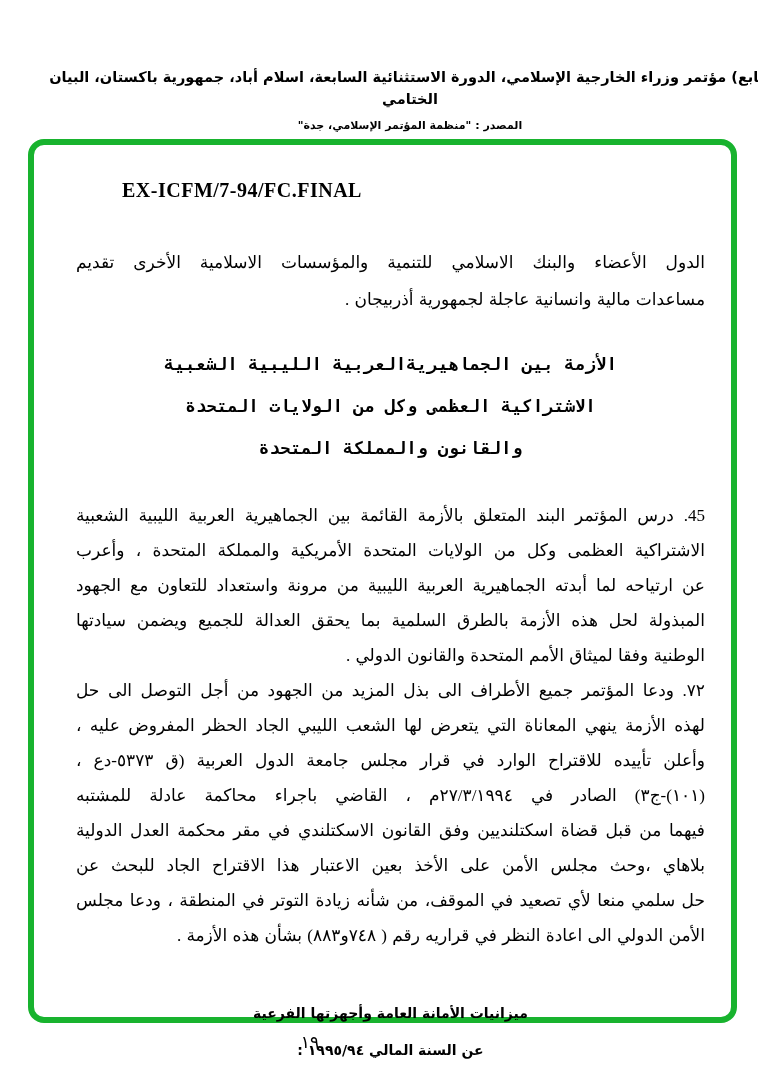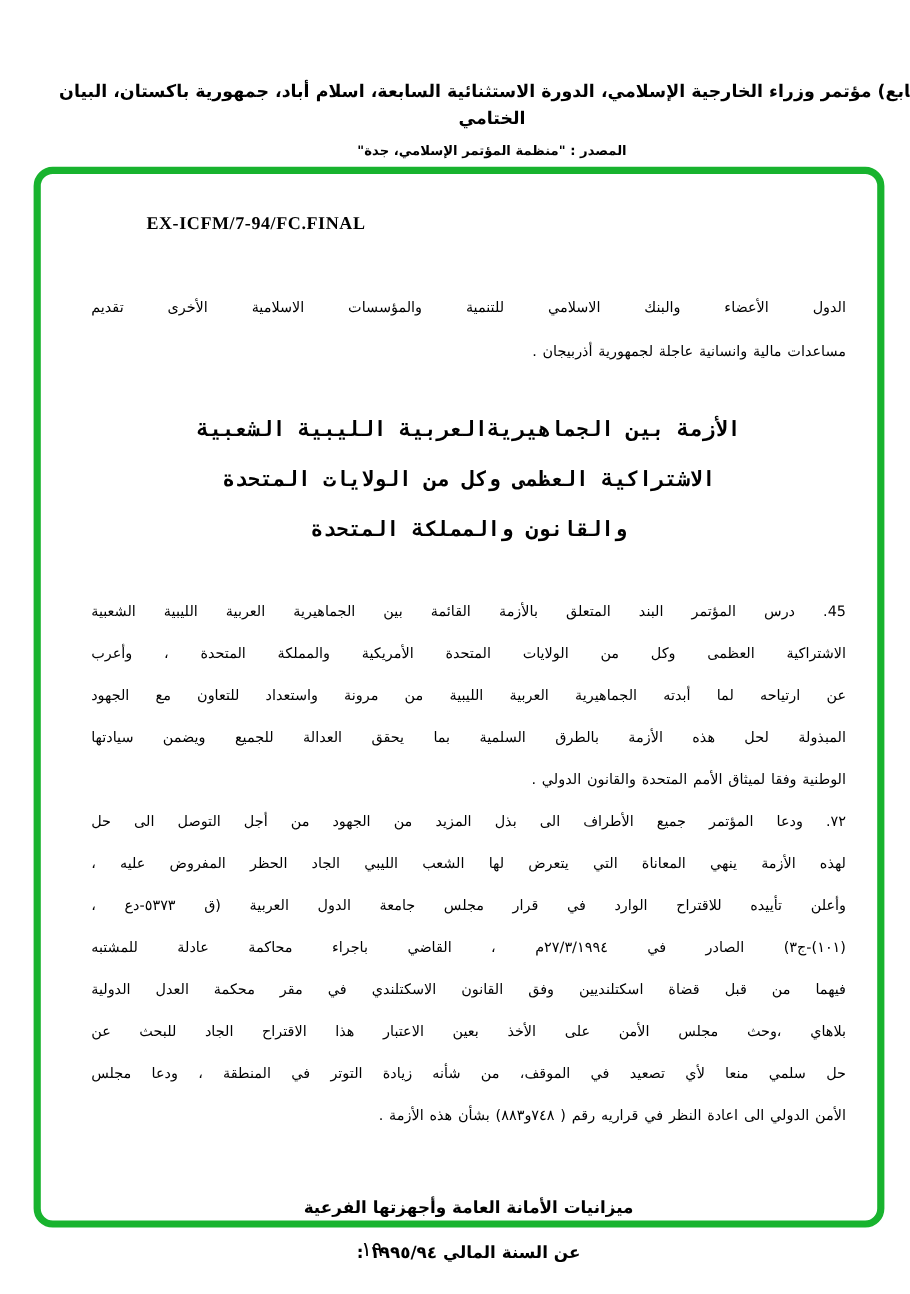--- a/index.html
+++ b/index.html
@@ -51,37 +51,38 @@
     background: #ffffff;
     padding: 34px 26px 0 42px;
   }
 
   .doc-reference {
     direction: ltr;
     text-align: left;
     margin-left: 46px;
     font-family: "Liberation Serif", "DejaVu Serif", serif;
     font-weight: bold;
-    font-size: 15px;
+    font-size: 20px;
     letter-spacing: 0.5px;
   }
 
   
   .arabic-body {
     direction: rtl;
     margin-top: 42px;
   }
   .para { margin: 0; }
   .line {
-    font-size: 12px;
+    font-size: 17px;
     line-height: 35px;
     text-align: justify;
     text-align-last: justify;
     white-space: normal;
     word-spacing: 1px;
+    font-family: Liberation Serif, serif;
   }
   .line.end {
     text-align: right;
     text-align-last: right;
   }
   .intro .line { line-height: 37px; }
 
   .section-heading {
     direction: rtl;
     text-align: center;

